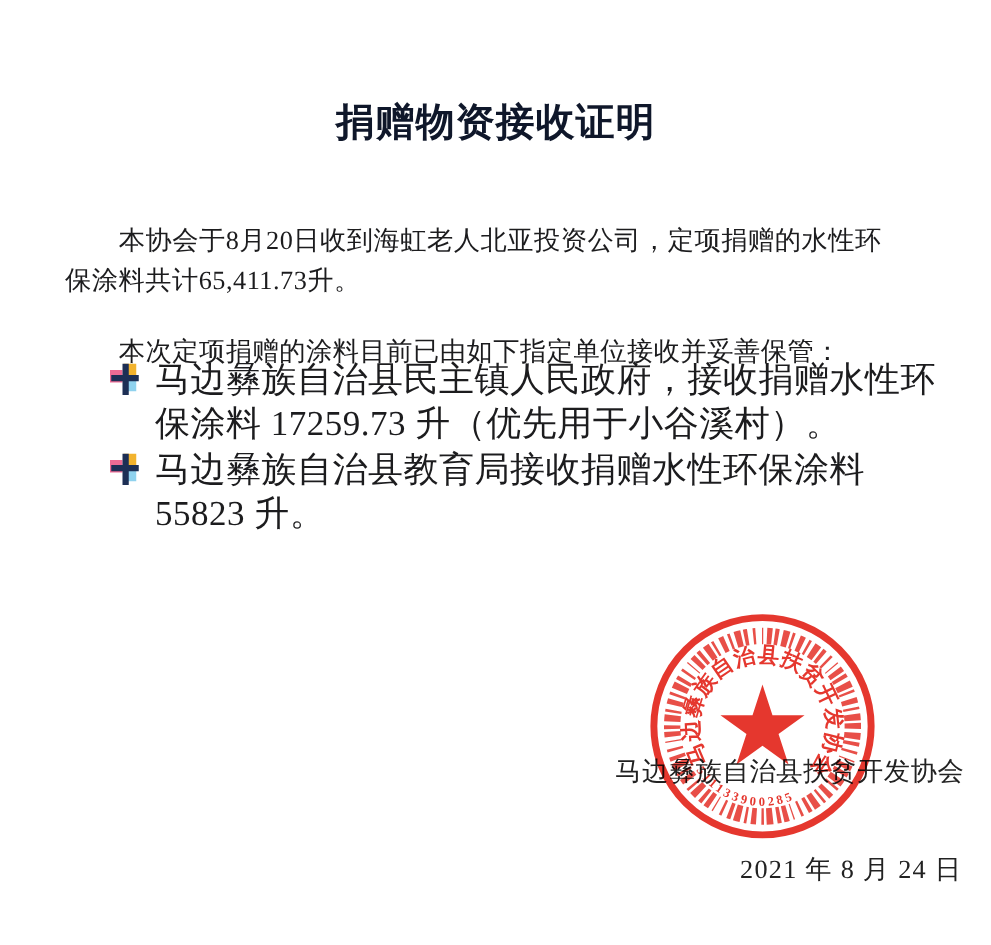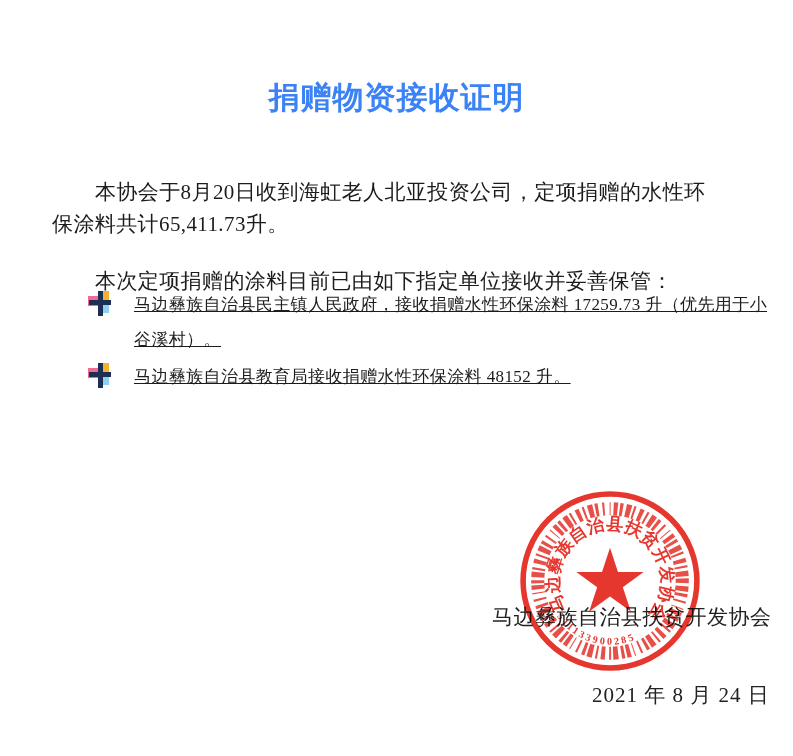--- a/index.html
+++ b/index.html
@@ -13,44 +13,43 @@
   }
   .page{
     position:absolute;inset:0;
     background:#ffffff;
   }
   .doc-title{
     position:absolute;top:56px;left:0;width:100%;
     text-align:center;
     font-size:31px;font-weight:bold;
     letter-spacing:1px;
-    color:#3b82f6;
+    color:#0f172a;
   }
   .para{
     position:absolute;left:52px;width:672px;
     font-size:21px;line-height:32px;
     letter-spacing:0.4px;
   }
   .para.indent{ text-indent:43px; }
   .p1{ top:155px; }
   .p2{ top:244px; }
   .closing{ position:absolute;top:487px;left:200px;font-size:21px; }
 
   .bullet-item{
     position:absolute;left:88px;width:690px;
     display:flex;align-items:flex-start;
   }
   .b1{ top:287px; }
   .b2{ top:359px; }
   .bullet-text{
-    margin-left:22px;
-    font-size:17px;line-height:35px;
+    margin-left:12px;
+    font-size:28px;line-height:35px;
     letter-spacing:0.4px;
     width:636px;
-    text-decoration:underline;
   }
   
   .plus-bullet{
     position:relative;width:24px;height:26px;flex:0 0 24px;
     margin-top:4px;
   }
   .plus-bullet .sq{ position:absolute; }
   .pb-yellow{ left:11px;top:0;   width:10px;height:10px;background:#f2b32e; }
   .pb-pink  { left:0;  top:5px;  width:10px;height:10px;background:#ee6b94; }
   .pb-blue  { left:12px;top:13px;width:9px; height:9px; background:#8fd2ee; }
@@ -101,21 +100,21 @@
   </div>
 
   <div class="bullet-item b2">
     <span class="plus-bullet">
       <span class="sq pb-yellow"></span>
       <span class="sq pb-pink"></span>
       <span class="sq pb-blue"></span>
       <span class="sq pb-bar-v"></span>
       <span class="sq pb-bar-h"></span>
     </span>
-    <span class="bullet-text">马边彝族自治县教育局接收捐赠水性环保涂料 48152 升。</span>
+    <span class="bullet-text">马边彝族自治县教育局接收捐赠水性环保涂料 55823 升。</span>
   </div>
 
 
   <div class="signature">马边彝族自治县扶贫开发协会</div>
 
   <div class="date-line">2021 年 8 月 24 日</div>
 
   <svg class="stamp" viewBox="0 0 190 188" aria-hidden="true">
 
     <circle cx="95" cy="94" r="86" fill="none" stroke="#e3271e" stroke-width="5.5"></circle>

